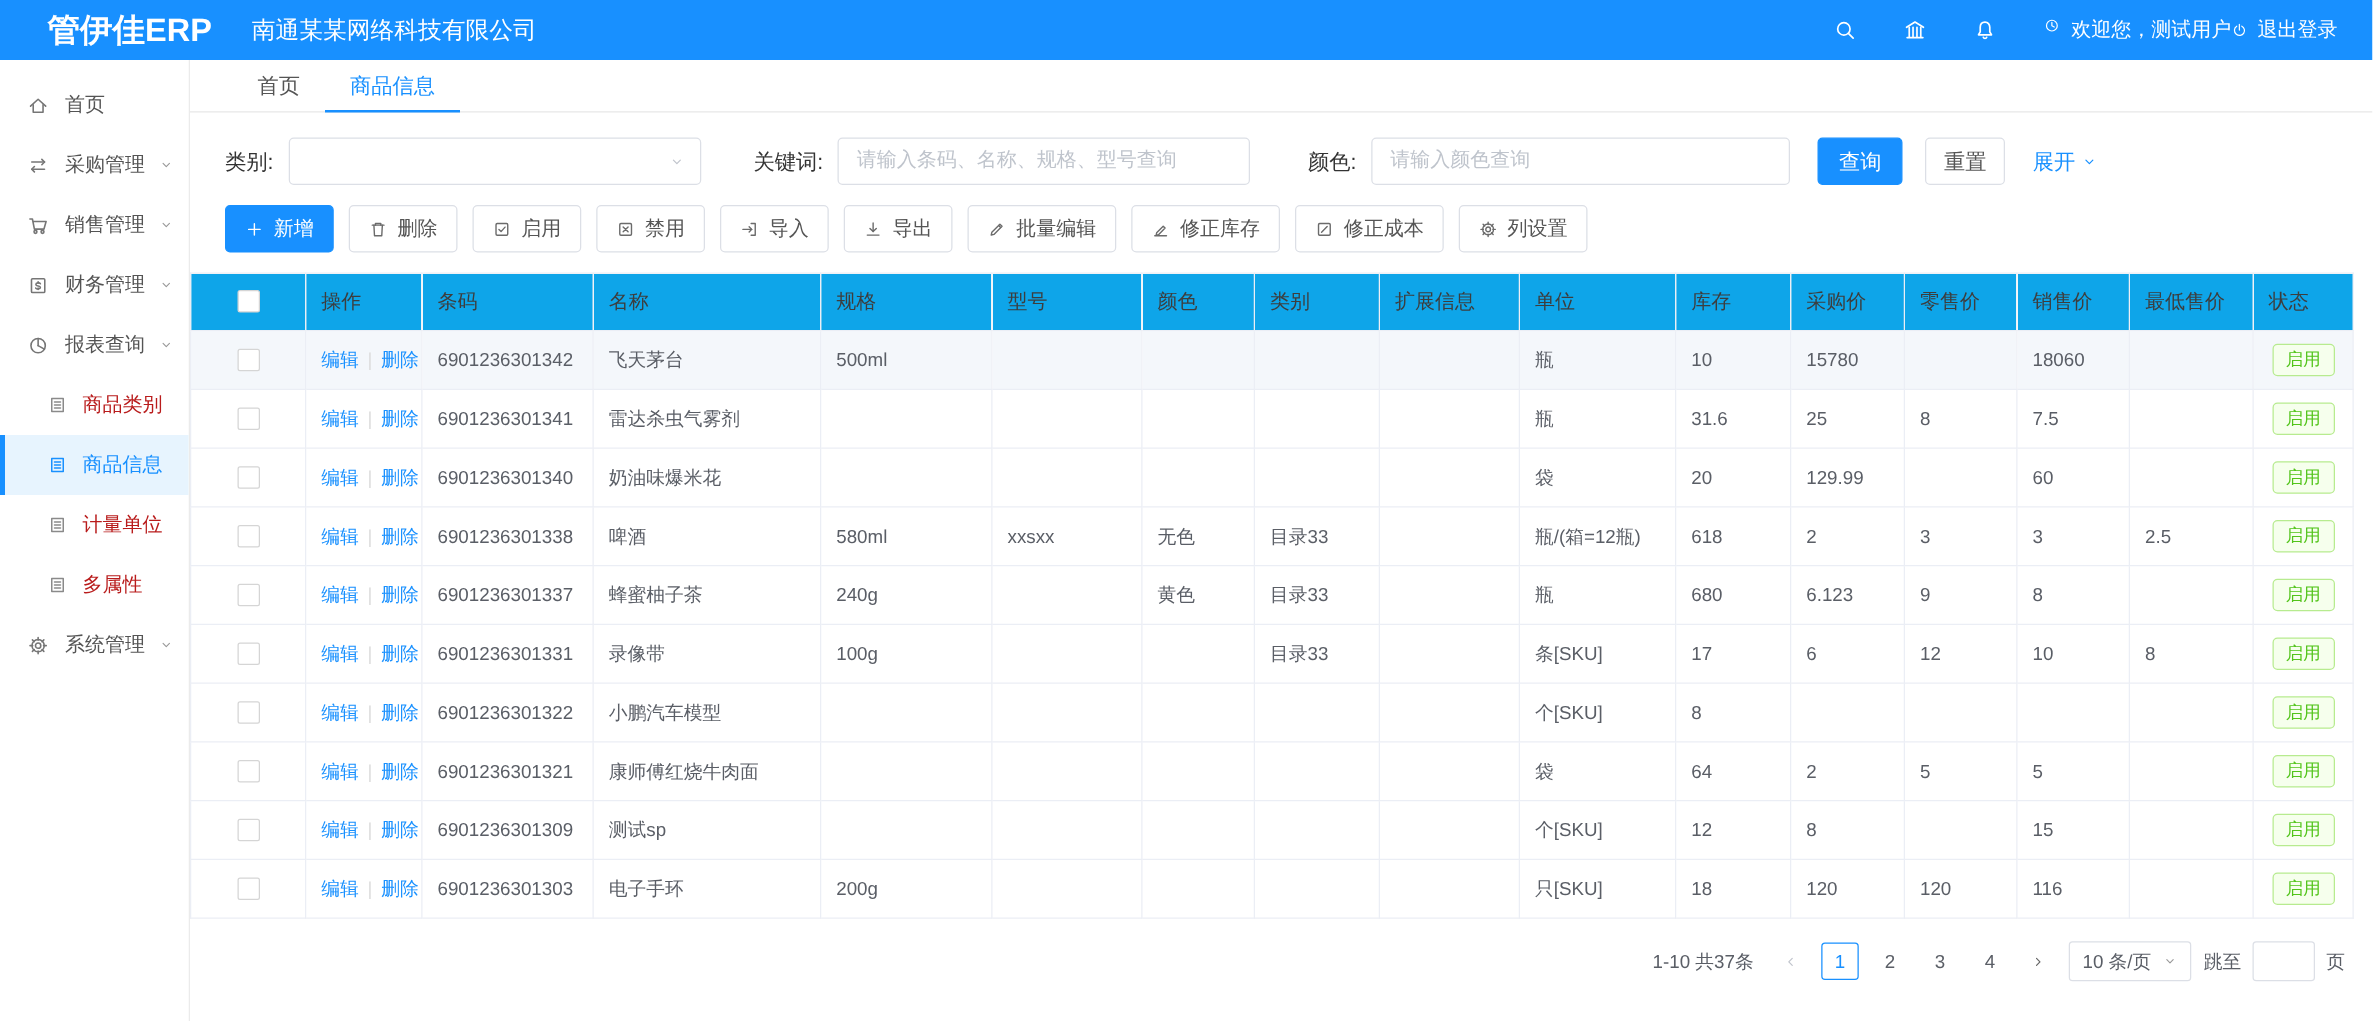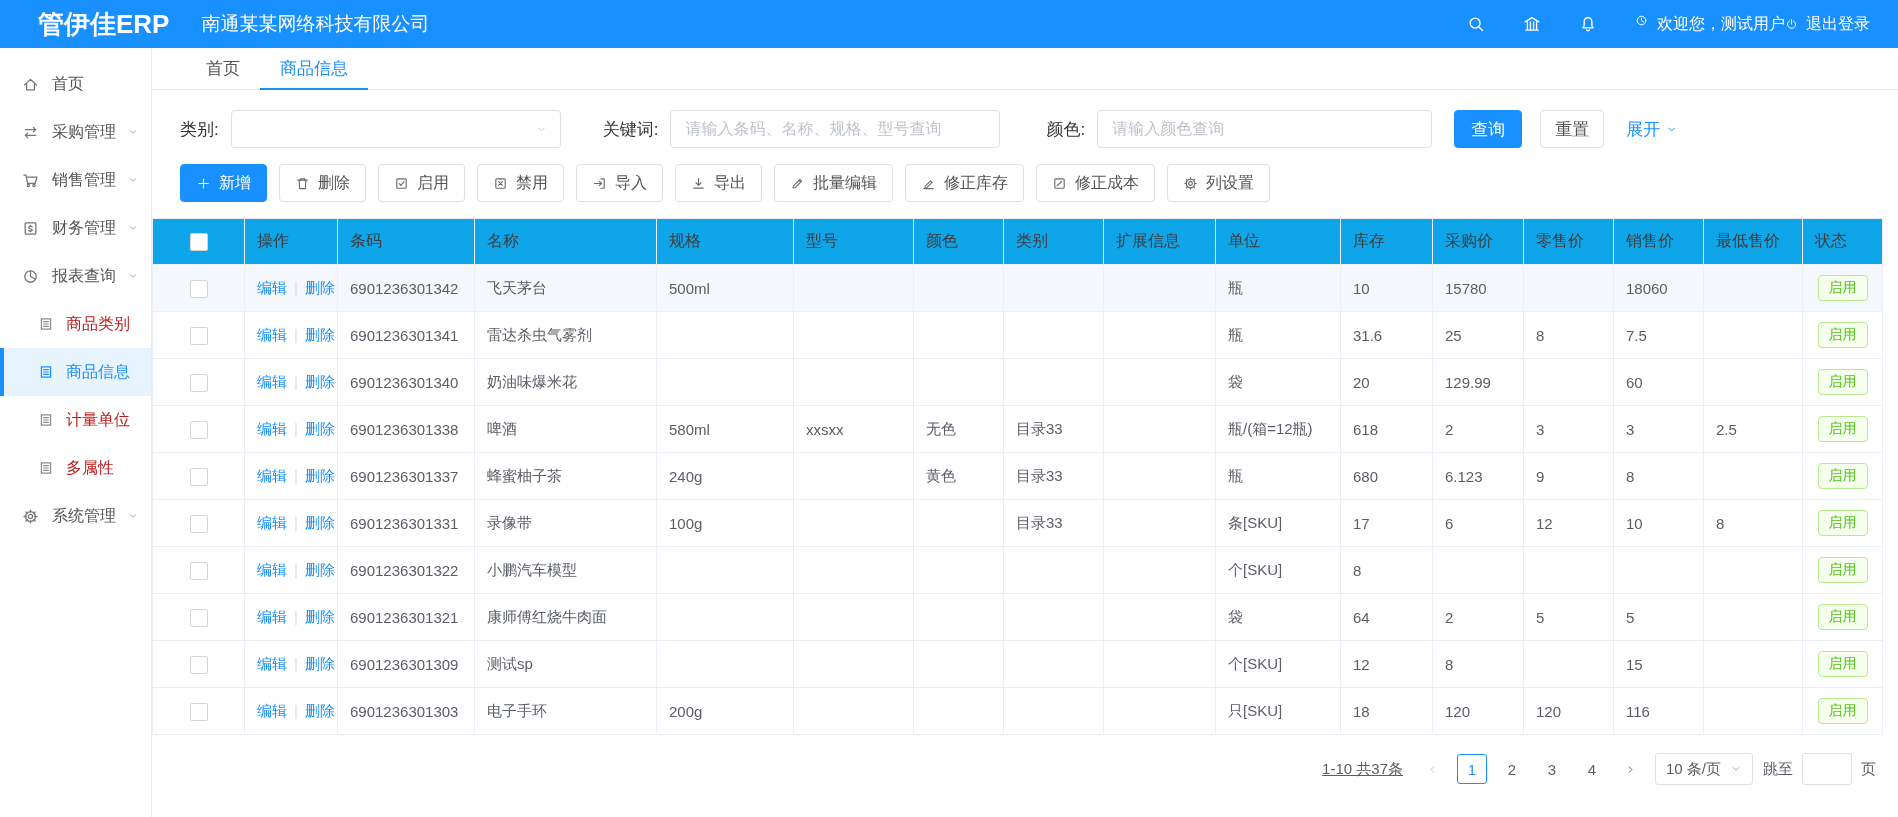--- a/index.html
+++ b/index.html
@@ -72,21 +72,21 @@
   .cb-cell { text-align:center; padding:0; }
   .checkbox { display:inline-block; width:18px; height:18px; border:1px solid #d5d5d5; border-radius:2px; background:#fff; vertical-align:middle; cursor:pointer; }
   tr.hl td { background:#f4f7fb; }
   .link { color:#1890ff; cursor:pointer; }
   .sep { color:#dcdcdc; margin:0 7px; }
   .status-cell { text-align:center; }
   .badge { display:inline-block; padding:3px 10px; font-size:14px; line-height:1.25; color:#52c41a; background:#f6ffed; border:1px solid #b7eb8f; border-radius:4px; }
 
   
   .pagination { display:flex; align-items:center; justify-content:flex-end; padding:18px 22px 0 0; font-size:15px; color:#5a5e66; gap:10px; flex:none; }
-  .pg-total { margin-right:6px;text-decoration:underline; }
+  .pg-total { margin-right:6px; }
   .pg-arrow { width:28px; height:30px; display:flex; align-items:center; justify-content:center; color:#c0c4cc; cursor:pointer; }
   .pg-arrow .ic { width:13px; height:13px; }
   .pg-arrow.next { color:#666; }
   .pg-num { min-width:30px; height:30px; display:flex; align-items:center; justify-content:center; cursor:pointer; border:1px solid transparent; border-radius:3px; }
   .pg-num.active { border-color:#1890ff; color:#1890ff; }
   .pg-size { height:32px; border:1px solid #dcdfe6; border-radius:3px; display:flex; align-items:center; padding:0 10px; gap:9px; cursor:pointer; background:#fff; }
   .pg-size .ic { width:12px; height:12px; color:#999; }
   .pg-jump { display:flex; align-items:center; gap:9px; }
   .pg-input { width:50px; height:32px; border:1px solid #dcdfe6; border-radius:3px; outline:none; padding:0 6px; font-size:15px; }
 </style>

